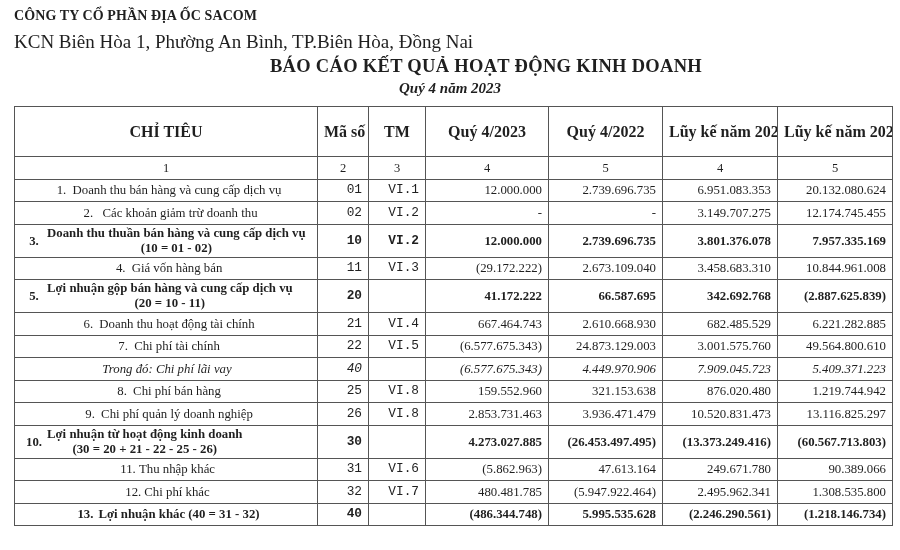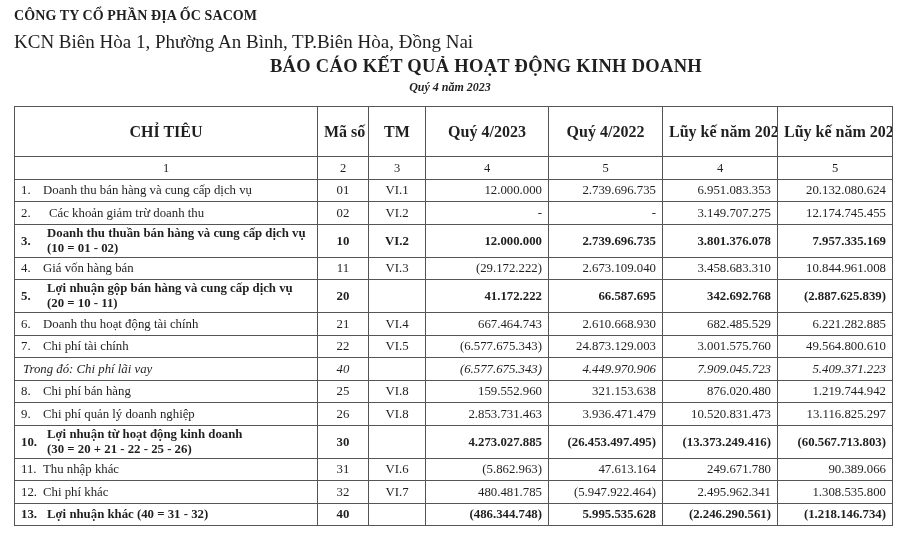--- a/index.html
+++ b/index.html
@@ -1,27 +1,27 @@
 <!DOCTYPE html>
 <html><head>
 <meta charset="utf-8">
 <style>
   html, body { margin:0; padding:0; background:#ffffff; }
   body { width:900px; height:550px; position:relative; overflow:hidden;
          font-family:"Liberation Serif","DejaVu Serif",serif; color:#1f1f1f; }
   .company { position:absolute; left:14px; top:8px; font-size:14px; font-weight:bold; letter-spacing:0.1px; }
   .address { position:absolute; left:14px; top:31px; font-size:19px; }
   .title { position:absolute; left:0; width:900px; top:56px; text-align:center; font-size:18.5px; font-weight:bold; letter-spacing:0.3px;padding-left:36px; }
-  .subtitle { position:absolute; left:0; width:900px; top:80px; text-align:center; font-size:12px; font-style:italic; font-weight:bold; }
+  .subtitle { position:absolute; left:0; width:900px; top:80px; text-align:center; font-size:15px; font-style:italic; font-weight:bold; }
   table.report { position:absolute; left:14px; top:106px; border-collapse:collapse; table-layout:fixed; width:878px; font-size:12.8px; }
   table.report td, table.report th { border:1.2px solid #555; padding:0 6px; height:21.5px; line-height:14px; white-space:nowrap; overflow:hidden; }
   table.report th { font-weight:bold; height:49px; text-align:center; font-size:16px; }
   .idx td { height:14px; text-align:center; font-size:12.5px; line-height:13px; }
-  .c-name { text-align:left; }
-  .c-code, .c-note { text-align:center; }
+  .c-name { text-align:center; }
+  .c-code, .c-note { text-align:right;font-family:Liberation Mono, monospace; }
   .c-num { text-align:right; }
   tr.bold td { font-weight:bold; }
   tr.italic td { font-style:italic; }
   tr.tall td { height:32px; }
   .num-prefix { display:inline-block; width:22px; }
   .bold .num-prefix { width:26px; }
   .two-line { display:inline-block; vertical-align:middle; white-space:normal; line-height:15px; }
   .stt-cell { display:flex; align-items:center; }
 </style>
 </head>

